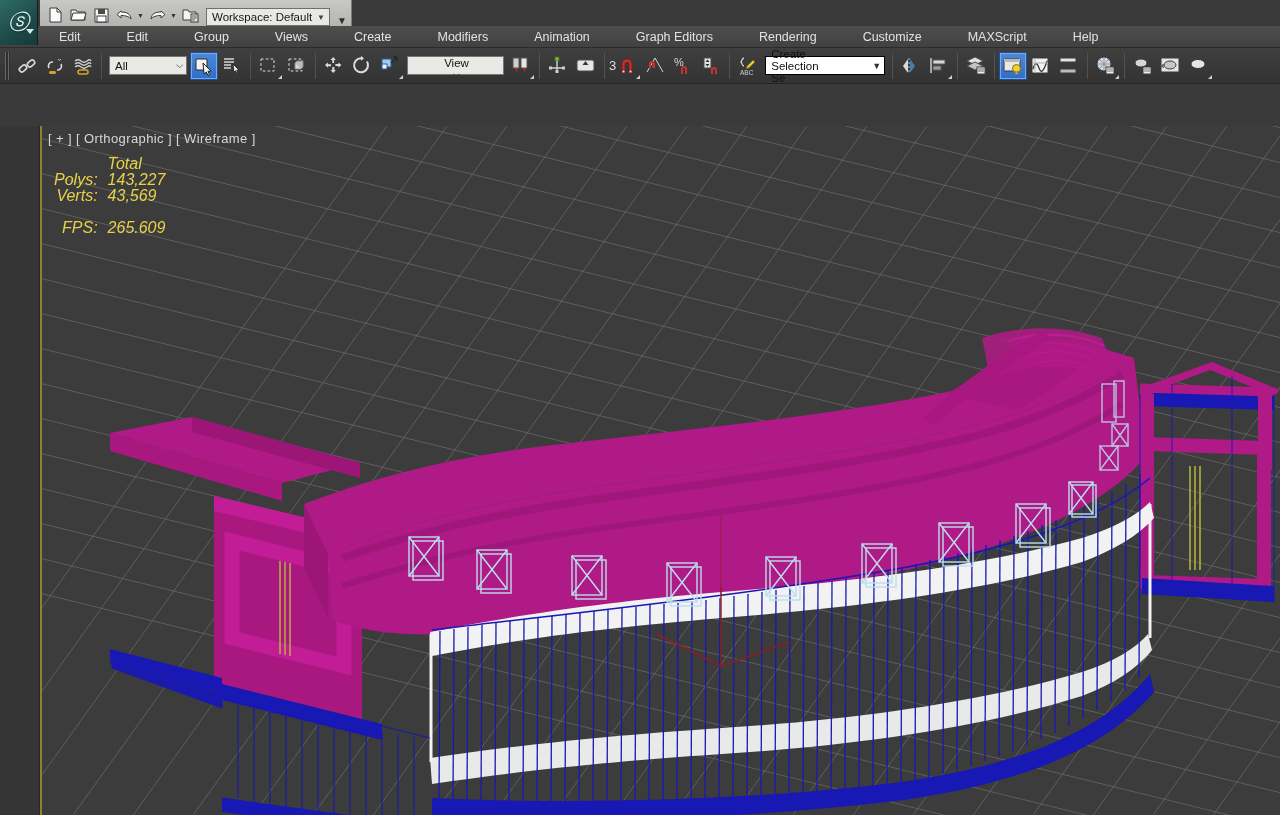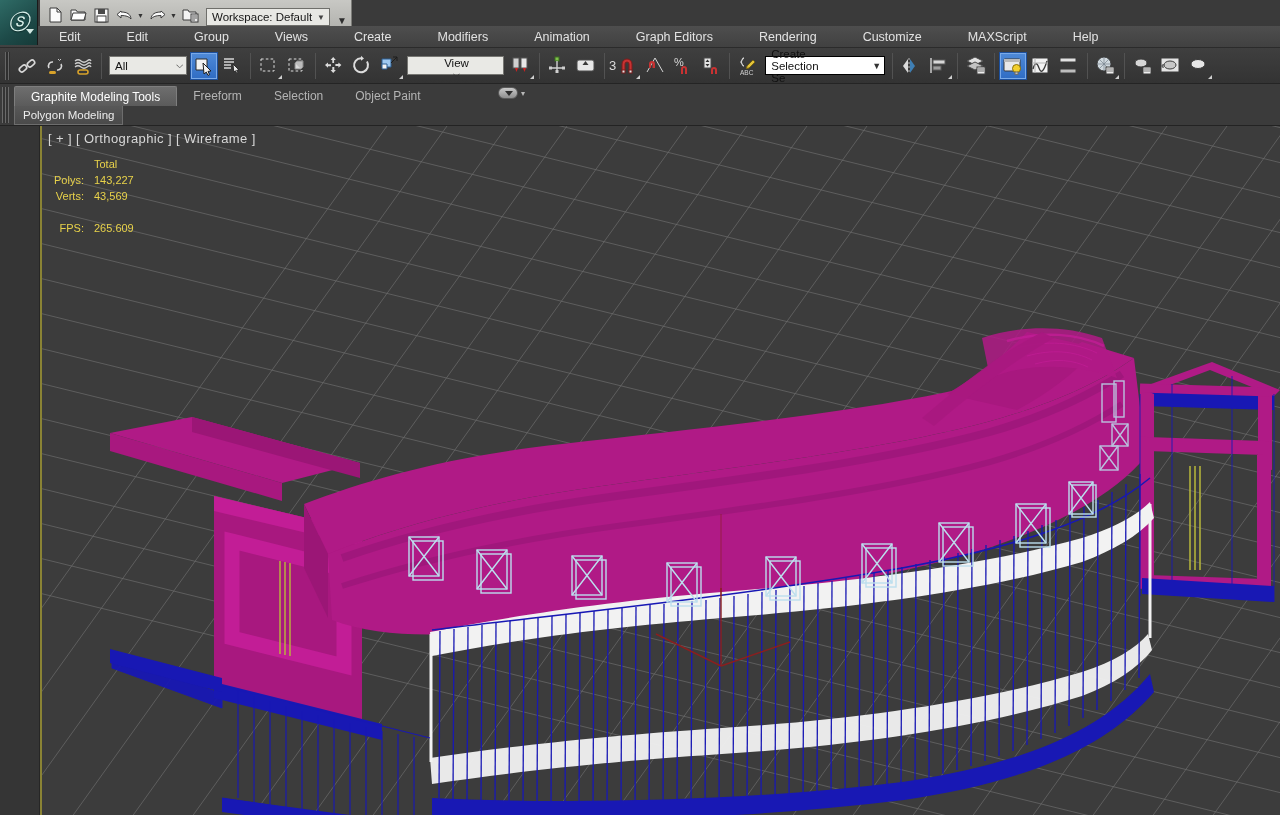--- a/index.html
+++ b/index.html
@@ -171,21 +171,21 @@
   .grid-svg { position: absolute; inset: 0; }
   .vp-label {
     position: absolute; left: 6px; top: 5px; font-size: 13px;
     color: #d8d8d8; letter-spacing: .4px; font-family: "Liberation Sans", sans-serif;
   }
   .stats {
     position: absolute; left: 10px; top: 30px; font-size: 11.5px;
     color: #e8d24a; line-height: 16px;
   }
   .stats table { border-collapse: collapse; }
-  .stats td { padding: 0 2px; color: #e8d24a; font-size: 11px; }
+  .stats td { padding: 0 2px; color: #e8d24a; font-size: 16px; font-style: italic; }
   .stats td.lbl { text-align: right; padding-right: 8px; }
   .stats td.hdr { text-align: left; padding-left: 2px; }
   .stats tr.spacer td { height: 16px; }
 
   .model { position: absolute; inset: 0; }
 </style>
 </head>
 <body>
 
 <div id="app">
@@ -509,34 +509,20 @@
     <div class="tb-btn">
       <svg width="22" height="22" viewBox="0 0 22 22">
           <ellipse cx="10" cy="9" rx="7" ry="4.5" fill="#e6e6e6" stroke="#3a3a3a"></ellipse>
           <path d="M3 9q-2.4-1-2.4 1.2T3 11.2" fill="none" stroke="#3a3a3a"></path>
           <path d="M9 4.5q1.2-2.2 2.4 0" fill="none" stroke="#3a3a3a"></path>
         </svg>
       <span class="corner"></span>
     </div>
   </div>
 
-  <div class="ribbon">
-    <div class="ribbon-grip"></div>
-    <div class="ribbon-tabs">
-      <div class="ribbon-tab active">Graphite Modeling Tools</div>
-      <div class="ribbon-tab">Freeform</div>
-      <div class="ribbon-tab">Selection</div>
-      <div class="ribbon-tab">Object Paint</div>
-    </div>
-    <div class="ribbon-overflow">
-      <span class="ovf-pill"></span>
-      <span class="ovf-caret">▾</span>
-    </div>
-    <div class="panel-tab">Polygon Modeling</div>
-  </div>
 
   <div class="left-gutter"></div>
 
   <div class="viewport">
 
     <svg class="grid-svg" width="1238" height="689" viewBox="0 0 1238 689" preserveAspectRatio="none">
       <defs>
         <g id="gridlines">
 
           <g stroke="#6e6e6e" stroke-width="0.9" opacity="0.75">

